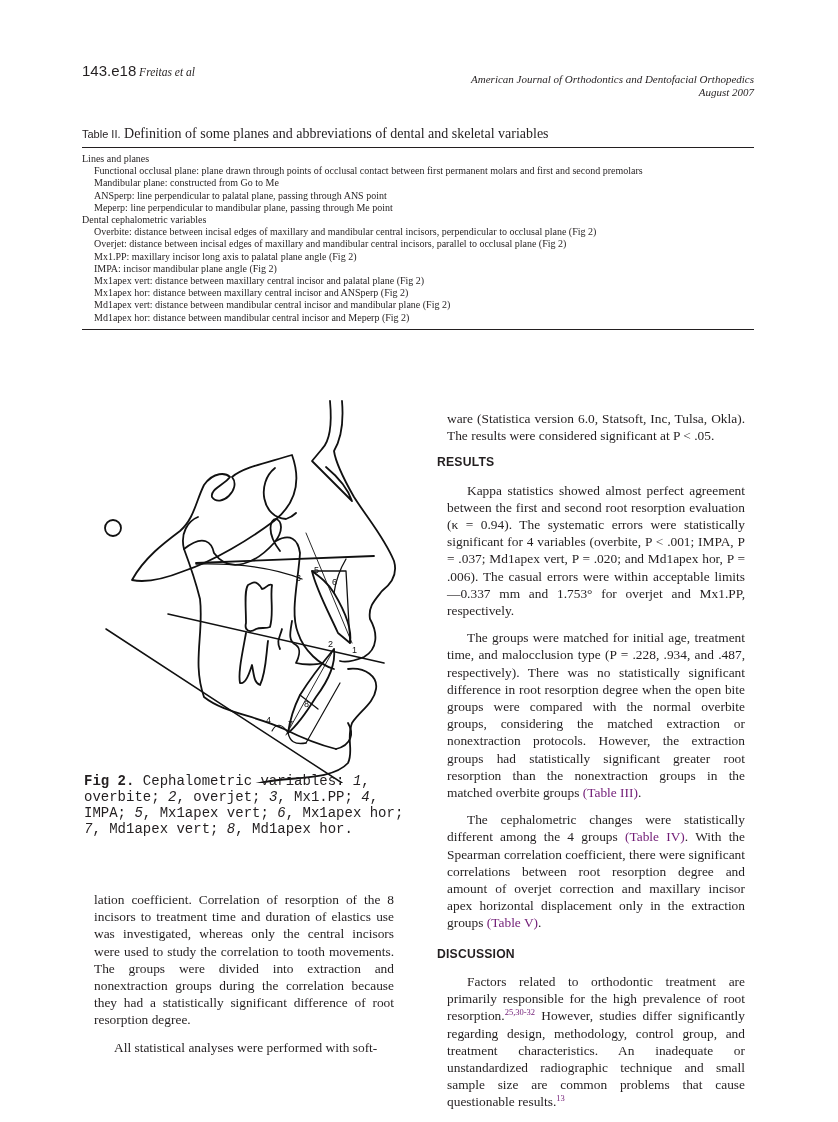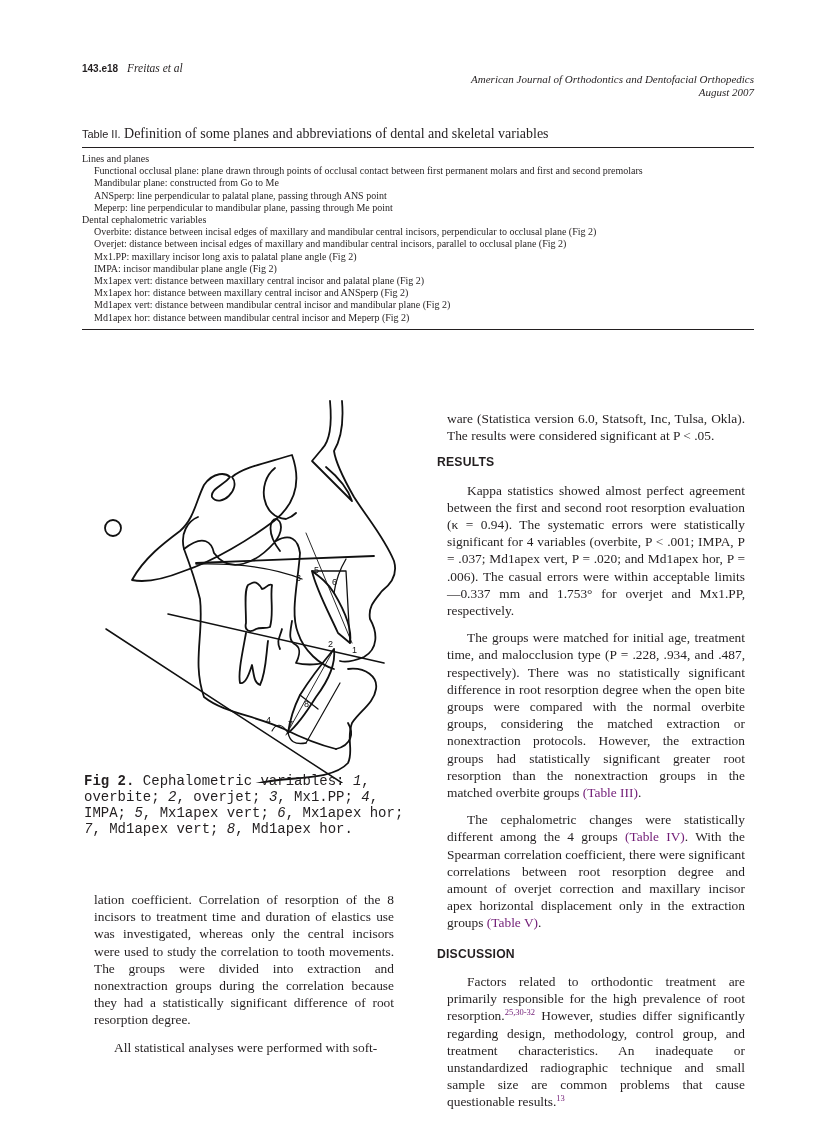--- a/index.html
+++ b/index.html
@@ -1,22 +1,22 @@
 <!DOCTYPE html>
 <html><head>
 <meta charset="utf-8">
 <style>
   html, body { margin:0; padding:0; background:#ffffff; }
   body { width:838px; height:1122px; position:relative; overflow:hidden; color:#231f20; }
 
   
   .running-head { position:absolute; left:82px; top:62px; width:672px; height:30px; }
   .rh-left { position:absolute; left:0; top:0; font-size:11.5px; white-space:nowrap; }
-  .rh-page { font-family: "Liberation Sans", sans-serif; font-weight:bold; font-size:10px; }
-  .rh-authors { font-family: "Liberation Serif", serif; font-style:italic; font-size:11.5px; margin-left:6px; }
+  .rh-page { font-family: "Liberation Sans", sans-serif; font-weight:normal; font-size:15px; }
+  .rh-authors { font-family: "Liberation Serif", serif; font-style:italic; font-size:11.5px; }
   .rh-right { position:absolute; right:0; top:11px; text-align:right; font-family:"Liberation Serif", serif; font-style:italic; font-size:11px; line-height:13px; }
 
   
   .table-block { position:absolute; left:82px; top:125px; width:672px; }
   .table-caption { font-size:14px; line-height:17px; white-space:nowrap; }
   .table-caption .lbl { font-family:"Liberation Sans", sans-serif; font-size:11px; }
   .table-caption .txt { font-family:"Liberation Serif", serif; }
   .rule-thick { height:0; border-top:1.6px solid #231f20; margin-top:4px; }
   .table-body { margin-top:5px; font-family:"Liberation Serif", serif; font-size:10px; line-height:12.2px; }
   .row-head { padding-left:0; white-space:nowrap; }

